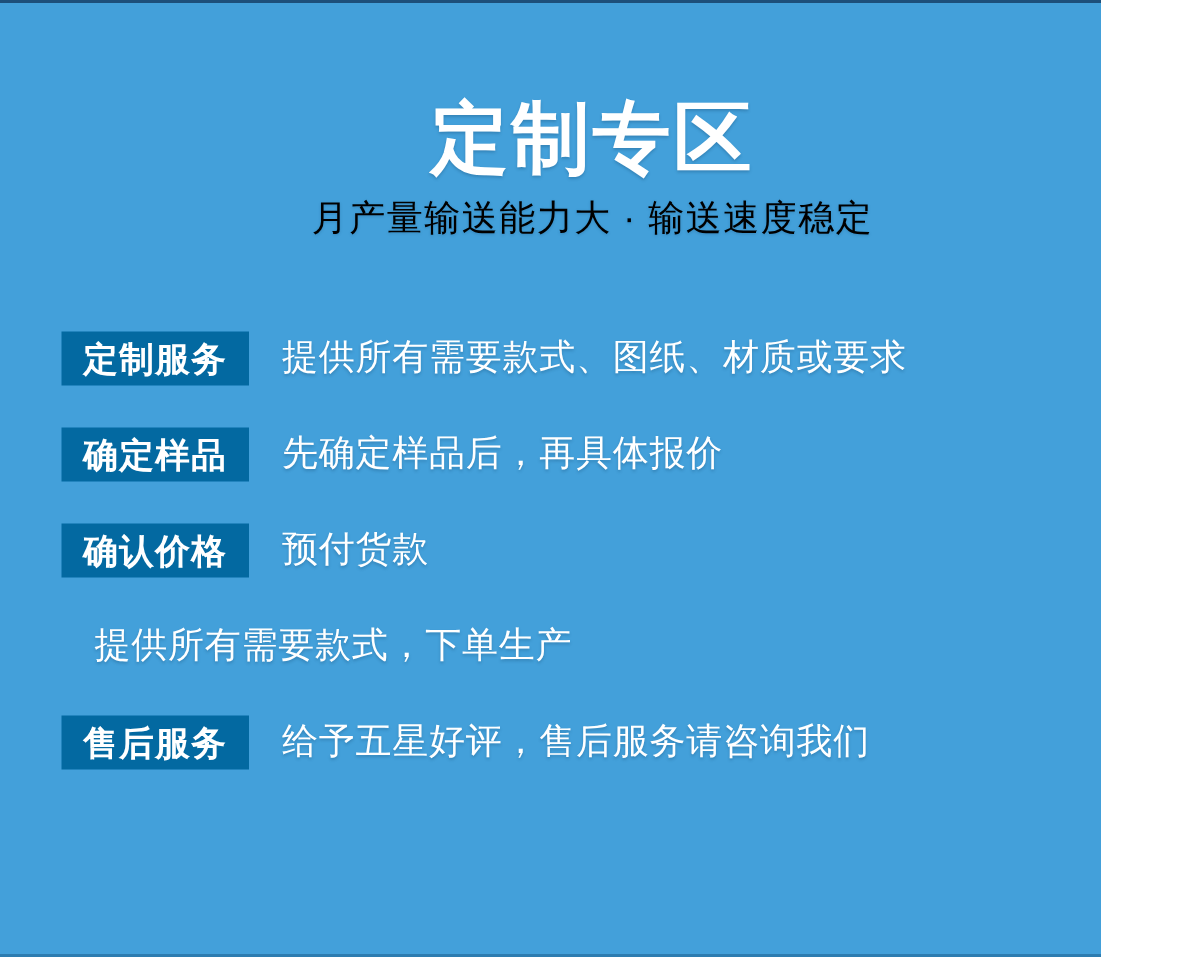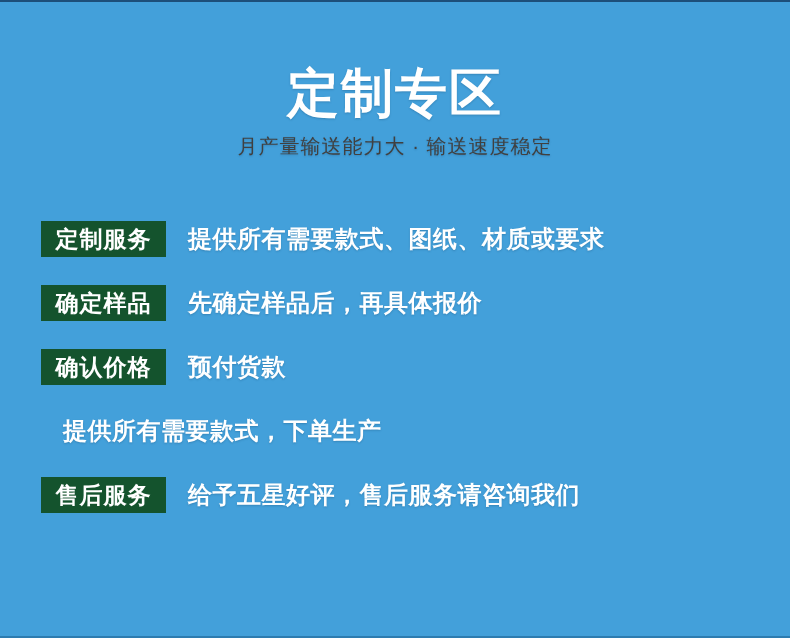--- a/index.html
+++ b/index.html
@@ -6,21 +6,21 @@
     margin: 0;
     padding: 0;
     background: #ffffff;
   }
   body {
     font-family: "Liberation Sans", "DejaVu Sans", sans-serif;
   }
 
   #poster {
     position: relative;
-    width: 790px;
+    width: 734px;
     height: 638px;
     overflow: hidden;
     background: #43a0da;
     box-sizing: border-box;
     padding-left: 44px;
   }
 
   
   .edge-rule {
     position: absolute;
@@ -45,24 +45,24 @@
     font-size: 52px;
     line-height: 62px;
     font-weight: bold;
     color: #ffffff;
     letter-spacing: 2px;
     text-shadow: 0 1px 2px rgba(20, 70, 110, .30);
   }
   .poster-subtitle {
     display: block;
     margin-top: 9px;
-    font-size: 20px;
+    font-size: 24px;
     line-height: 26px;
     font-weight: normal;
-    color: #404040;
+    color: #000000;
     letter-spacing: 1px;
     text-shadow: 0 1px 2px rgba(20, 70, 110, .28);
   }
 
   
   .steps {
     position: absolute;
     left: 41px;
     top: 221px;
     width: 720px;
@@ -73,41 +73,40 @@
     margin-bottom: 28px;
     display: flex;
     align-items: center;
   }
   .step-row:last-child { margin-bottom: 4px; }
 
   .step-badge {
     flex: 0 0 auto;
     width: 125px;
     height: 36px;
-    background: #14532d;
+    background: #0369a1;
     color: #ffffff;
     font-size: 23px;
     line-height: 36px;
     font-weight: bold;
     text-align: center;
     letter-spacing: 1px;
     box-sizing: border-box;
     white-space: nowrap;
   }
 
   .step-desc {
     flex: 1 1 auto;
     margin-left: 22px;
     font-size: 24px;
     line-height: 36px;
     color: #ffffff;
     letter-spacing: .5px;
     white-space: nowrap;
     text-shadow: 0 1px 2px rgba(20, 70, 110, .30);
-    font-weight: bold;
   }
 </style>
 </head>
 <body>
 
 <div id="poster">
 
   <div class="edge-rule top"></div>
 
   <div class="header">

